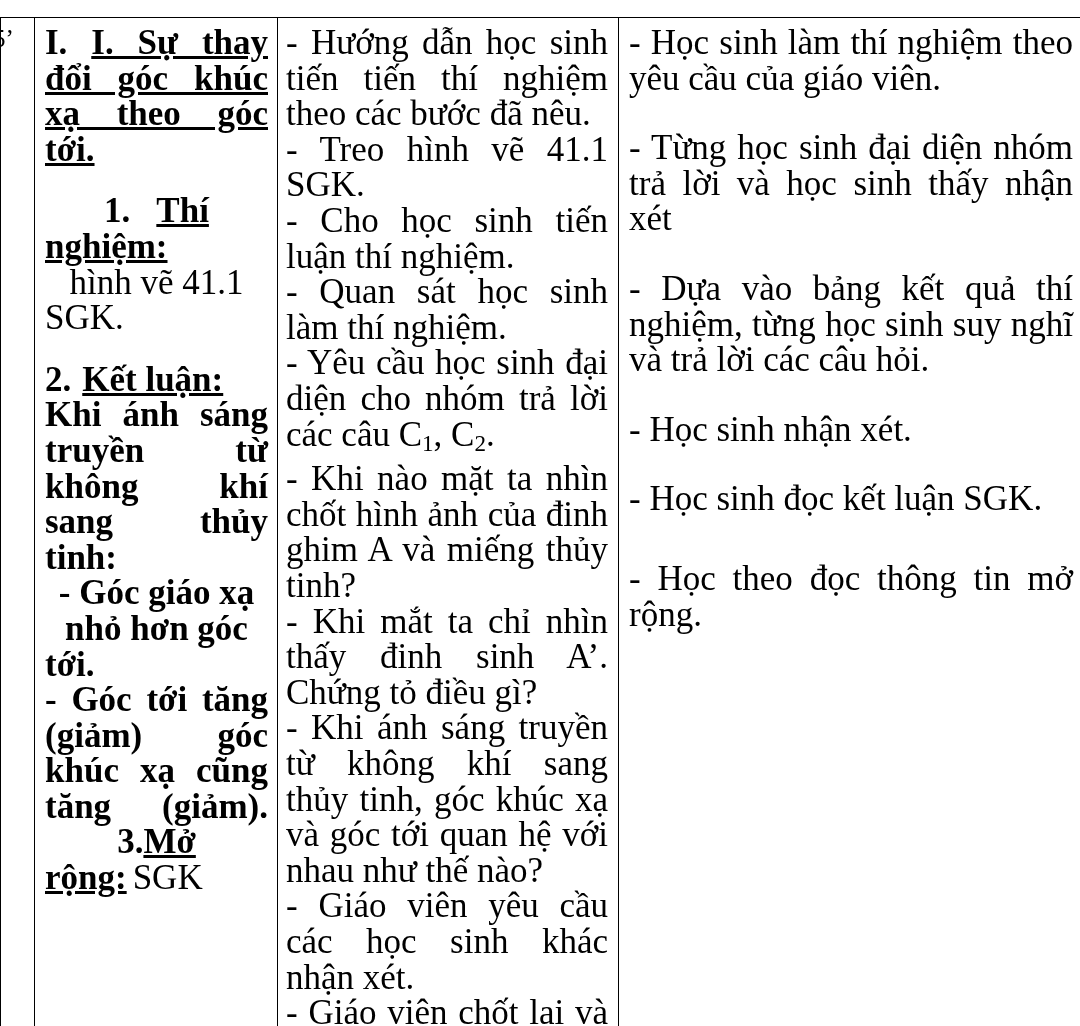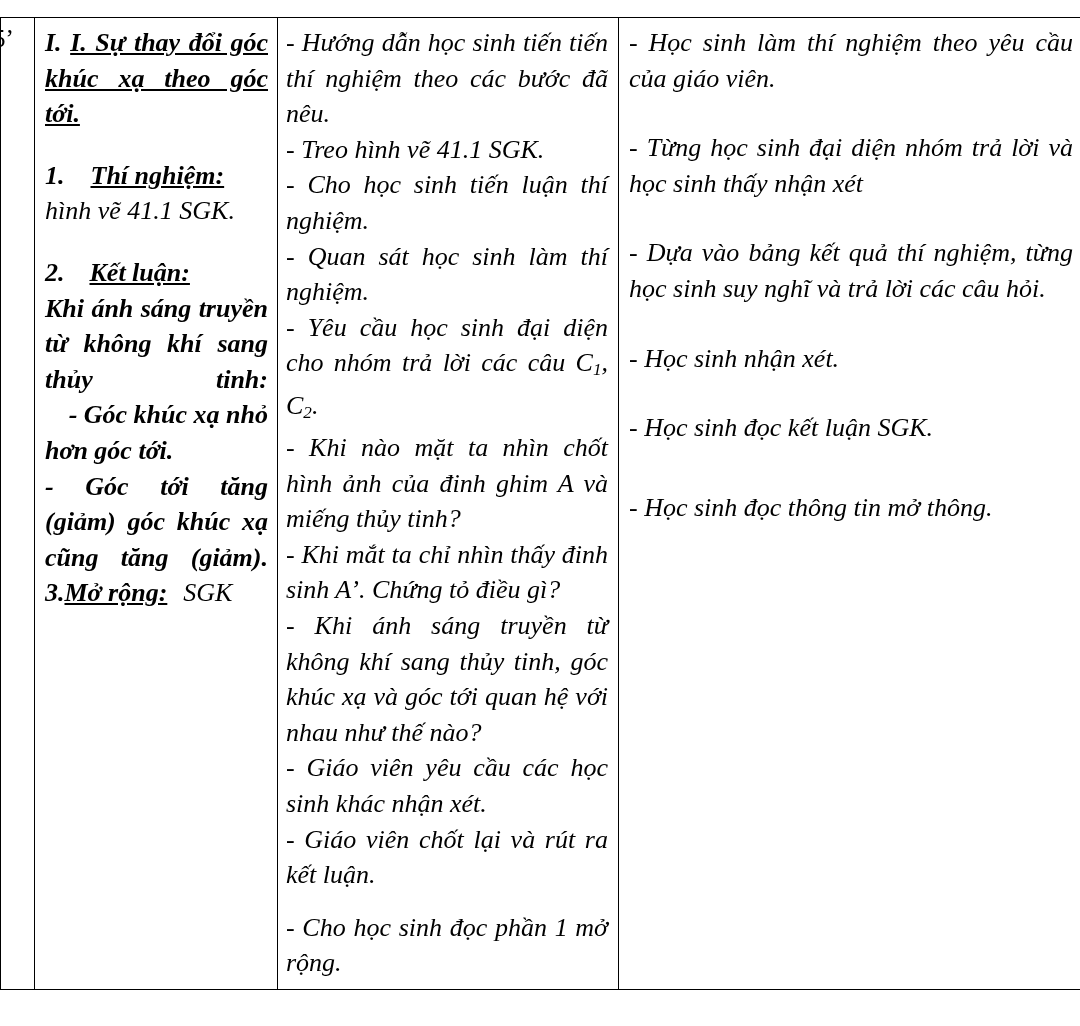--- a/index.html
+++ b/index.html
@@ -83,33 +83,32 @@
   
   .time-text {
     font-size: 25px;
     line-height: 29px;
     text-align: left;
     margin-left: -8px;
   }
 
   p {
     margin: 0;
-    font-size: 26px;
+    font-size: 35px;
     line-height: 35.6px;
-    font-style: italic;
   }
 
   .col-left p {
     font-weight: bold;
     text-align: justify;
     text-align-last: justify;
     hyphens: none;
   }
   .col-left p.noj {
-    text-align: right;
+    text-align: center;
     text-align-last: left;
   }
 
   .col-mid p {
     text-align: justify;
     text-align-last: left;
   }
   .col-right p {
     text-align: justify;
     text-align-last: left;
@@ -157,29 +156,29 @@
         <div class="cell-pad-left">
 
           <p><span class="b">I. </span><span class="b u">I. Sự thay đổi góc khúc xạ theo góc tới.</span></p>
 
           <div class="gap-md"></div>
 
           <p class="noj"><span class="b">1.</span><span class="b u" style="margin-left:26px;">Thí nghiệm:</span><br><span class="n">hình vẽ 41.1 SGK.</span></p>
 
           <div class="gap-md"></div>
 
-          <p class="noj"><span class="b">2.</span><span class="b u" style="margin-left:25px;">Kết luận:</span></p>
+          <p class="noj"><span class="b">2.</span><span class="b u" style="margin-left:11px;">Kết luận:</span></p>
 
           <p>Khi ánh sáng truyền từ không khí sang thủy tinh:</p>
 
-          <p class="noj">- Góc khúc xạ nhỏ hơn góc tới.</p>
+          <p class="noj">- Góc giáo xạ nhỏ hơn góc tới.</p>
 
           <p>- Góc tới tăng (giảm) góc khúc xạ cũng tăng (giảm).</p>
 
-          <p class="noj"><span class="b">3.</span><span class="b u" style="">Mở rộng:</span><span class="n" style="margin-left:16px;">SGK</span></p>
+          <p class="noj"><span class="b">3.</span><span class="b u" style="">Mở rộng:</span><span class="n" style="margin-left:6px;">SGK</span></p>
 
         </div>
       </td>
 
       <td class="col-mid">
         <div class="cell-pad-mid">
           <p>- Hướng dẫn học sinh tiến tiến thí nghiệm theo các bước đã nêu.</p>
           <p>- Treo hình vẽ 41.1 SGK.</p>
           <p>- Cho học sinh tiến luận thí nghiệm.</p>
           <p>- Quan sát học sinh làm thí nghiệm.</p>
@@ -213,21 +212,21 @@
           <div class="gap-lg"></div>
 
           <p>- Học sinh nhận xét.</p>
 
           <div class="gap-lg"></div>
 
           <p>- Học sinh đọc kết luận SGK.</p>
 
           <div class="gap-xl"></div>
 
-          <p>- Học sinh đọc thông tin mở thông.</p>
+          <p>- Học theo đọc thông tin mở rộng.</p>
         </div>
       </td>
 
     </tr>
   </tbody>
     </table>
 
 </div>
 
 </body></html>

